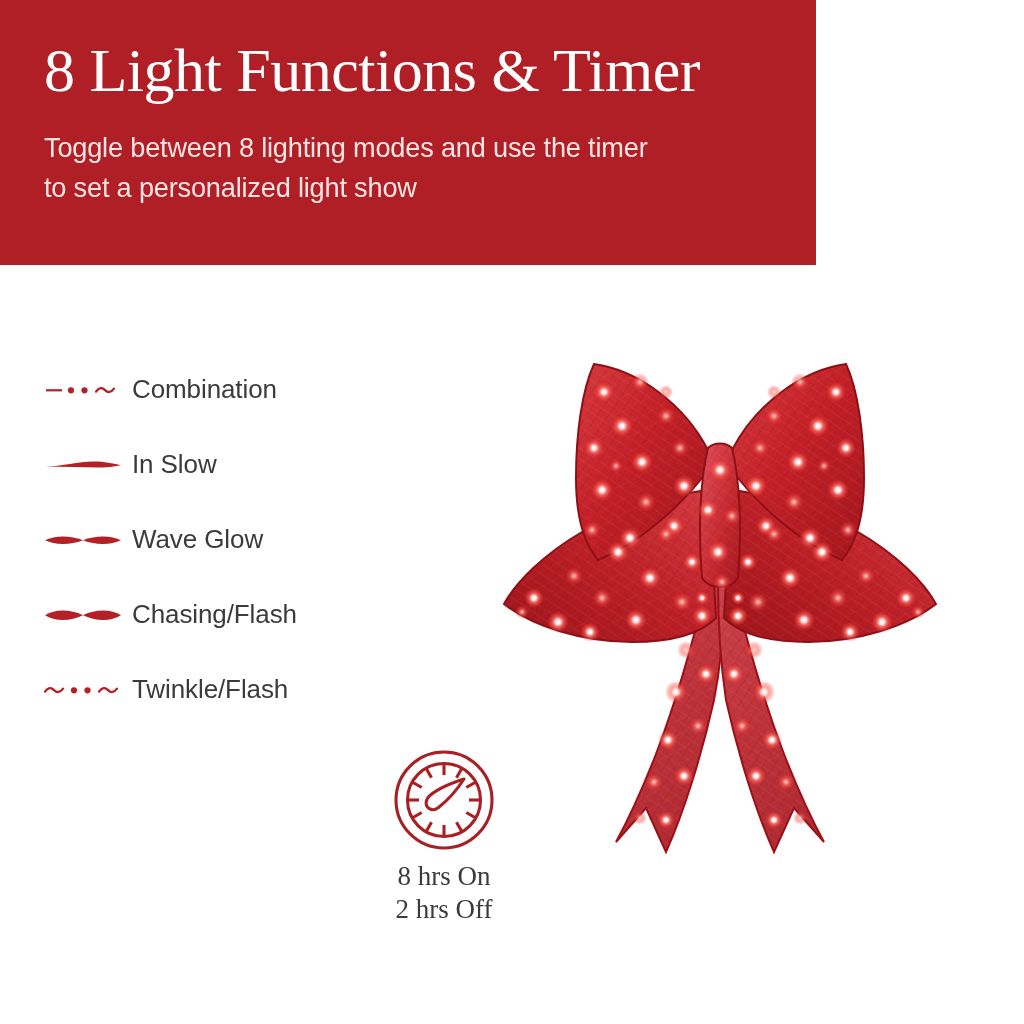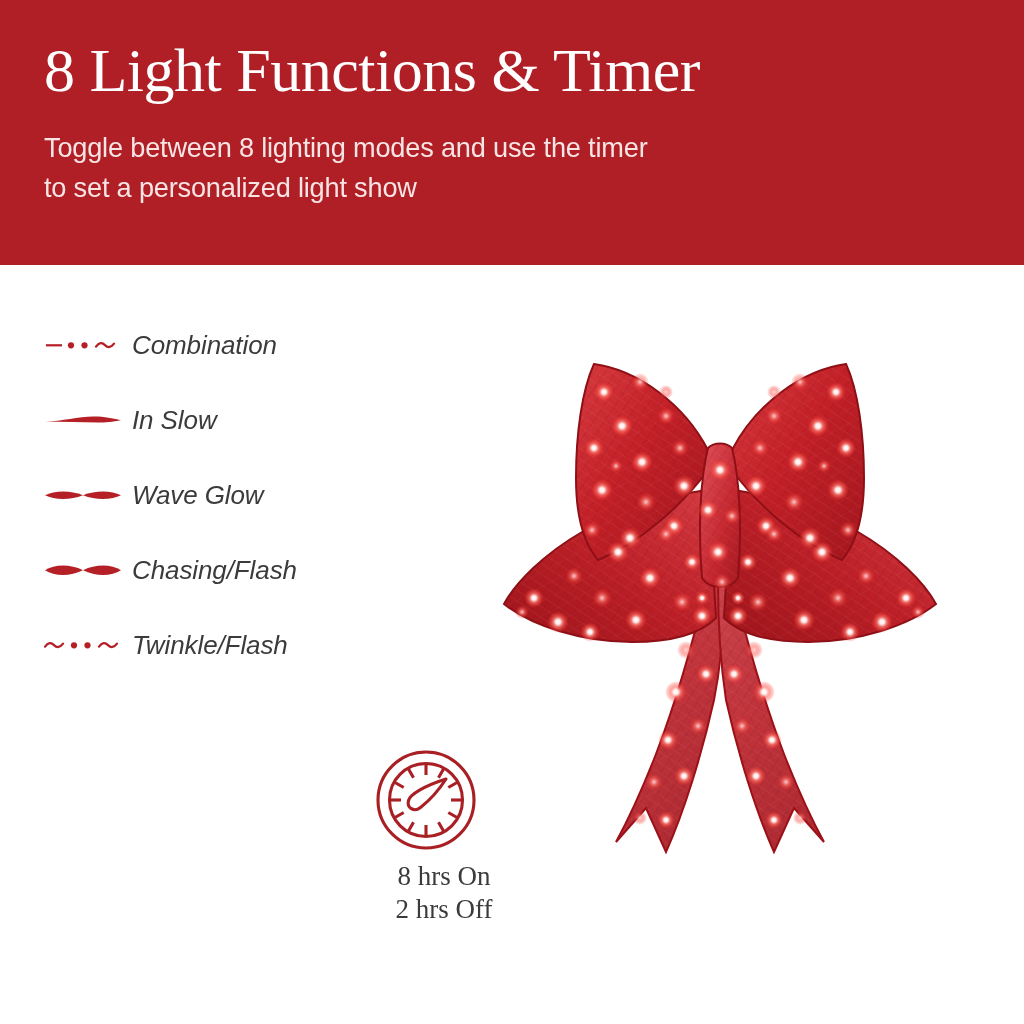--- a/index.html
+++ b/index.html
@@ -7,21 +7,21 @@
     width:1024px;height:1024px;
     background:#ffffff;
     font-family:"Liberation Sans", sans-serif;
     overflow:hidden;
     position:relative;
   }
   .page{position:relative;width:1024px;height:1024px;overflow:hidden;background:#fff;}
 
   
   .header{
-    position:absolute;left:0;top:0;width:1024px;height:265px;
+    position:absolute;left:0;top:0;width:816px;height:265px;
     background:#AF1F25;
     box-sizing:border-box;
     padding:38px 20px 0 44px;
   }
   .header-title{
     font-family:"Liberation Serif", serif;
     color:#ffffff;
     font-size:62px;
     line-height:1.04;
     font-weight:400;
@@ -40,42 +40,41 @@
     transform:scaleX(0.97);
     transform-origin:left center;
   }
   .header-sub .l2{display:block;}
 
   
   .legend{
     position:absolute;left:44px;top:330px;width:330px;
   }
   .legend-row{
-    display:flex;align-items:flex-start;
+    display:flex;align-items:flex-end;
     height:75px;
-    font-style:italic;
   }
   .legend-icon{
     width:78px;height:30px;flex:0 0 78px;
     display:flex;align-items:center;justify-content:center;
     margin-right:10px;
   }
   .legend-icon svg{display:block;}
   .legend-label{
     font-size:26px;
     color:#3b3b3d;
     letter-spacing:-0.1px;
     font-weight:400;
     white-space:nowrap;
   }
 
   
   .timer{
     position:absolute;left:374px;top:748px;width:140px;
-    display:flex;flex-direction:column;
+    display:flex;flex-direction:column;align-items:center;
   }
   .timer-icon{width:104px;height:104px;}
   .timer-icon svg{display:block;}
   .timer-text{
     margin-top:8px;
     font-family:"Liberation Serif", serif;
     font-size:27px;
     line-height:1.22;
     color:#3b3b3d;
     text-align:center;

